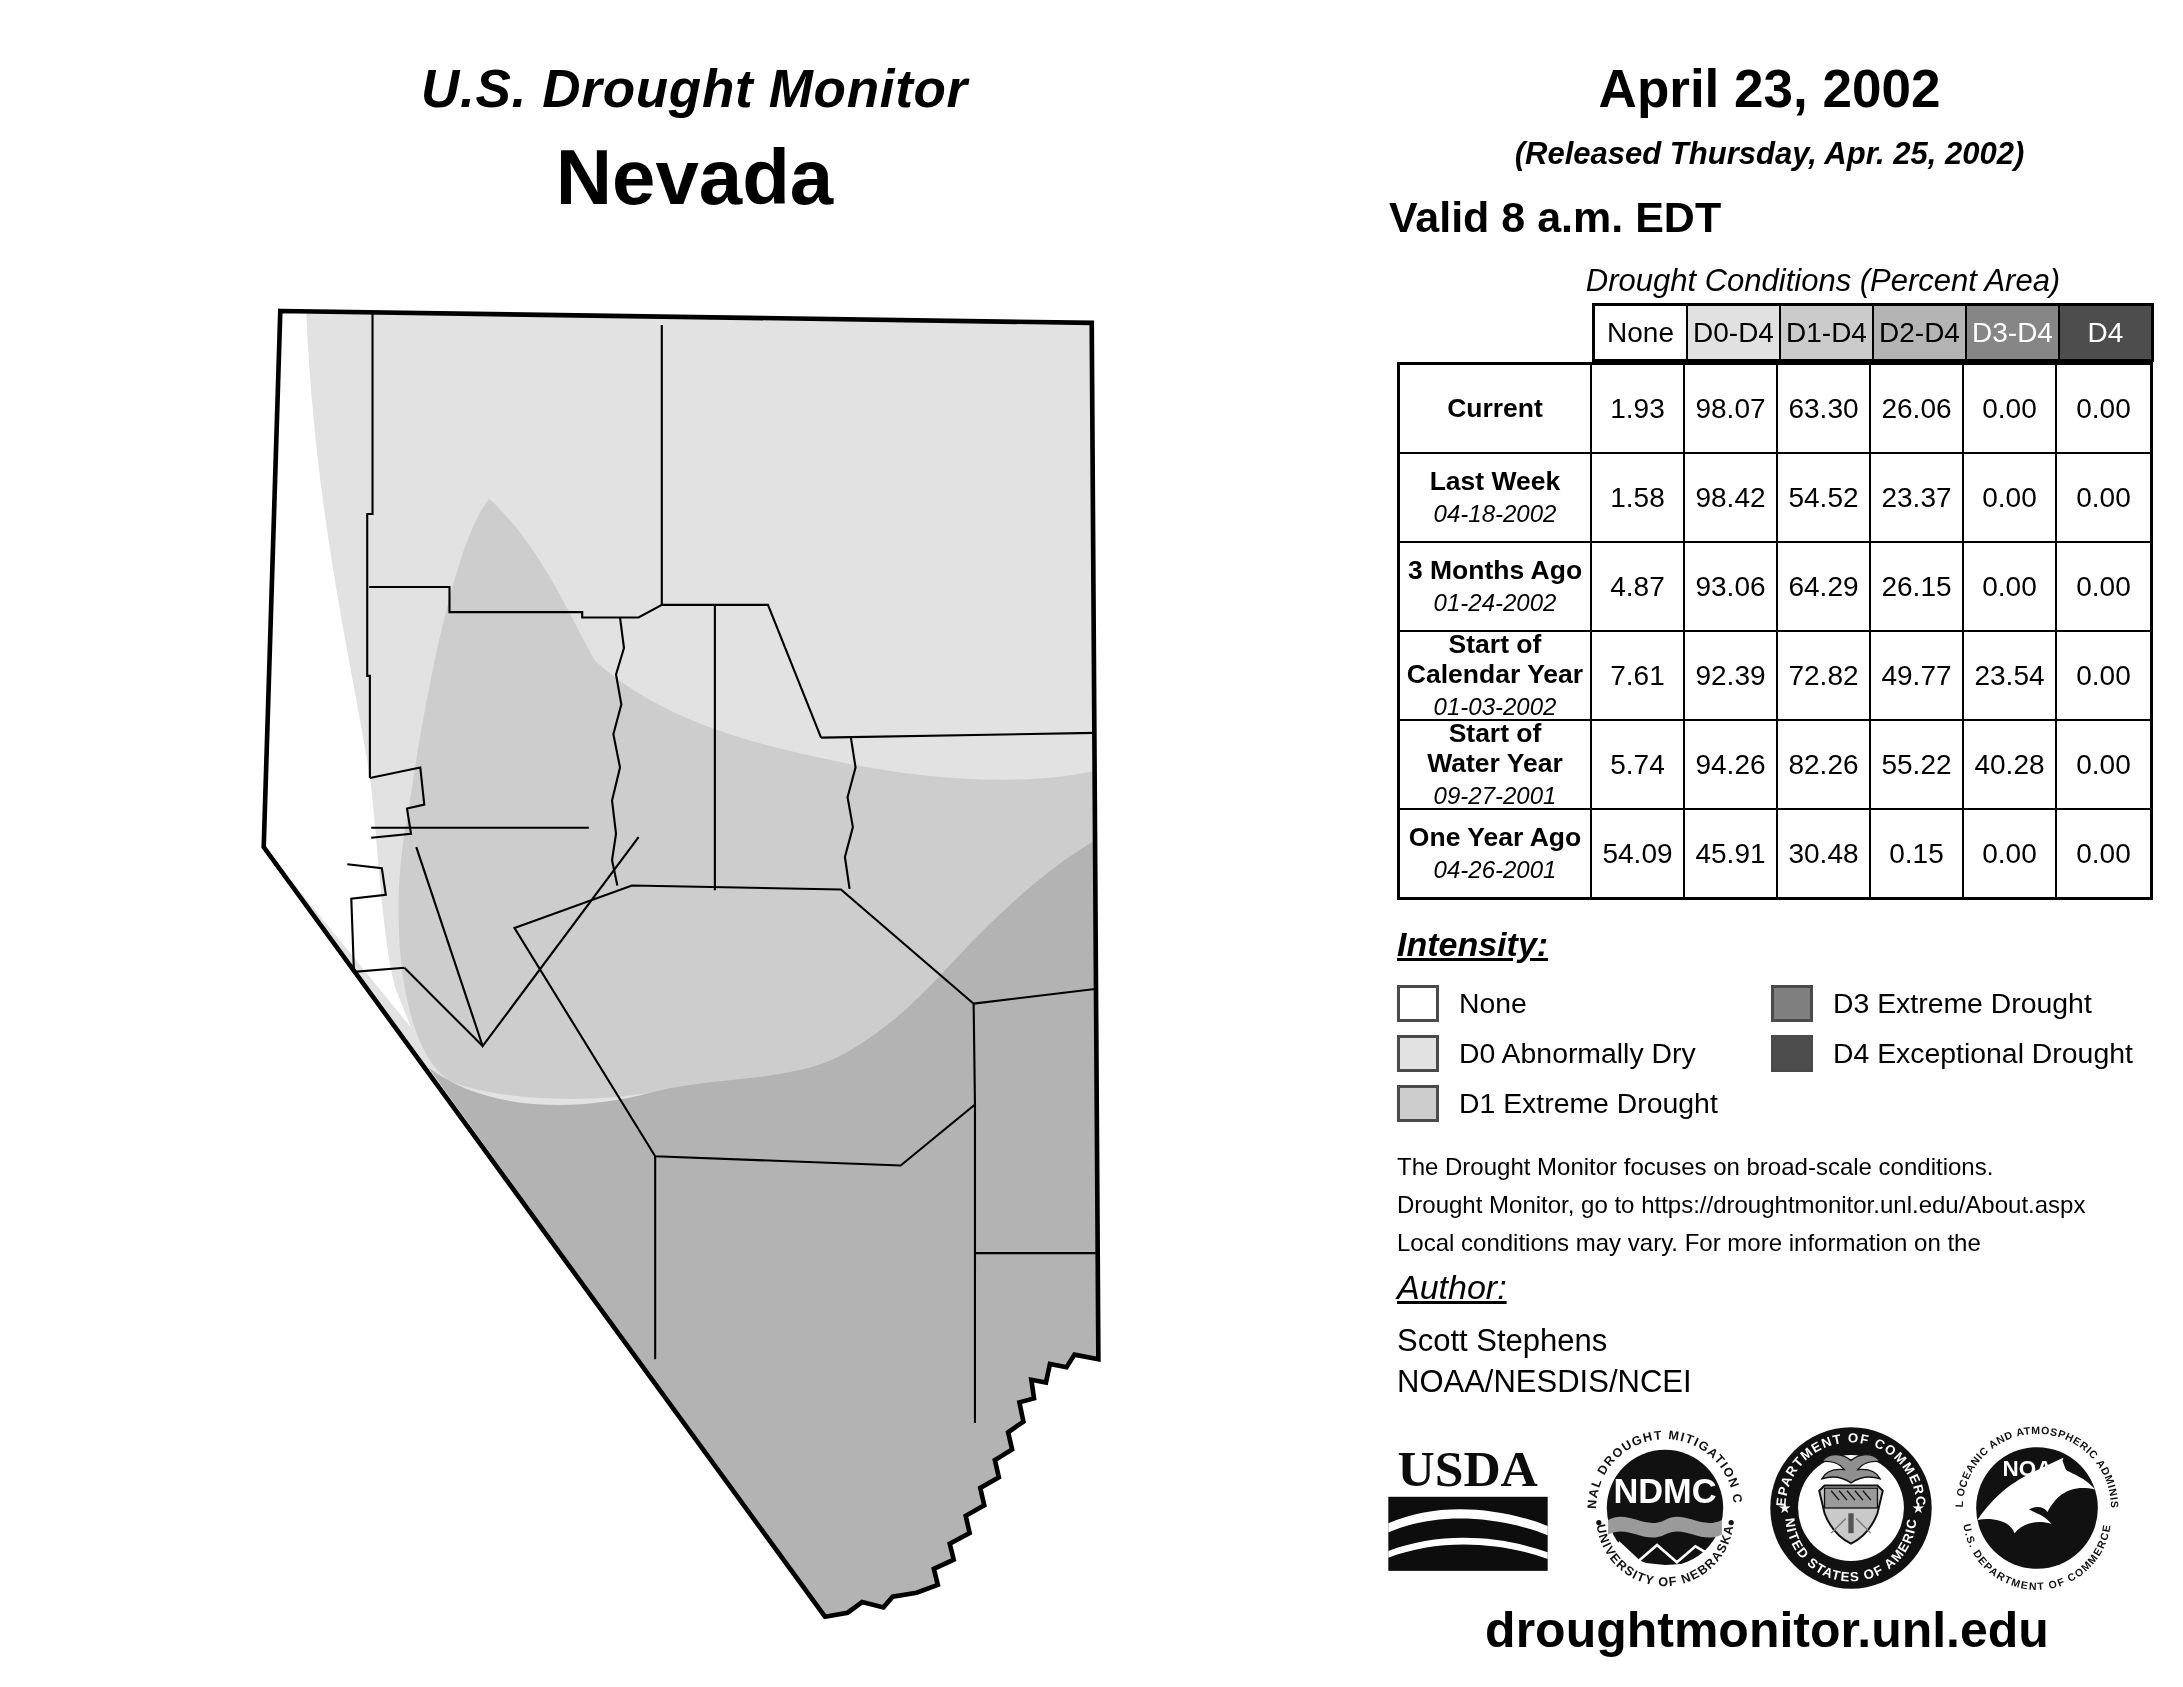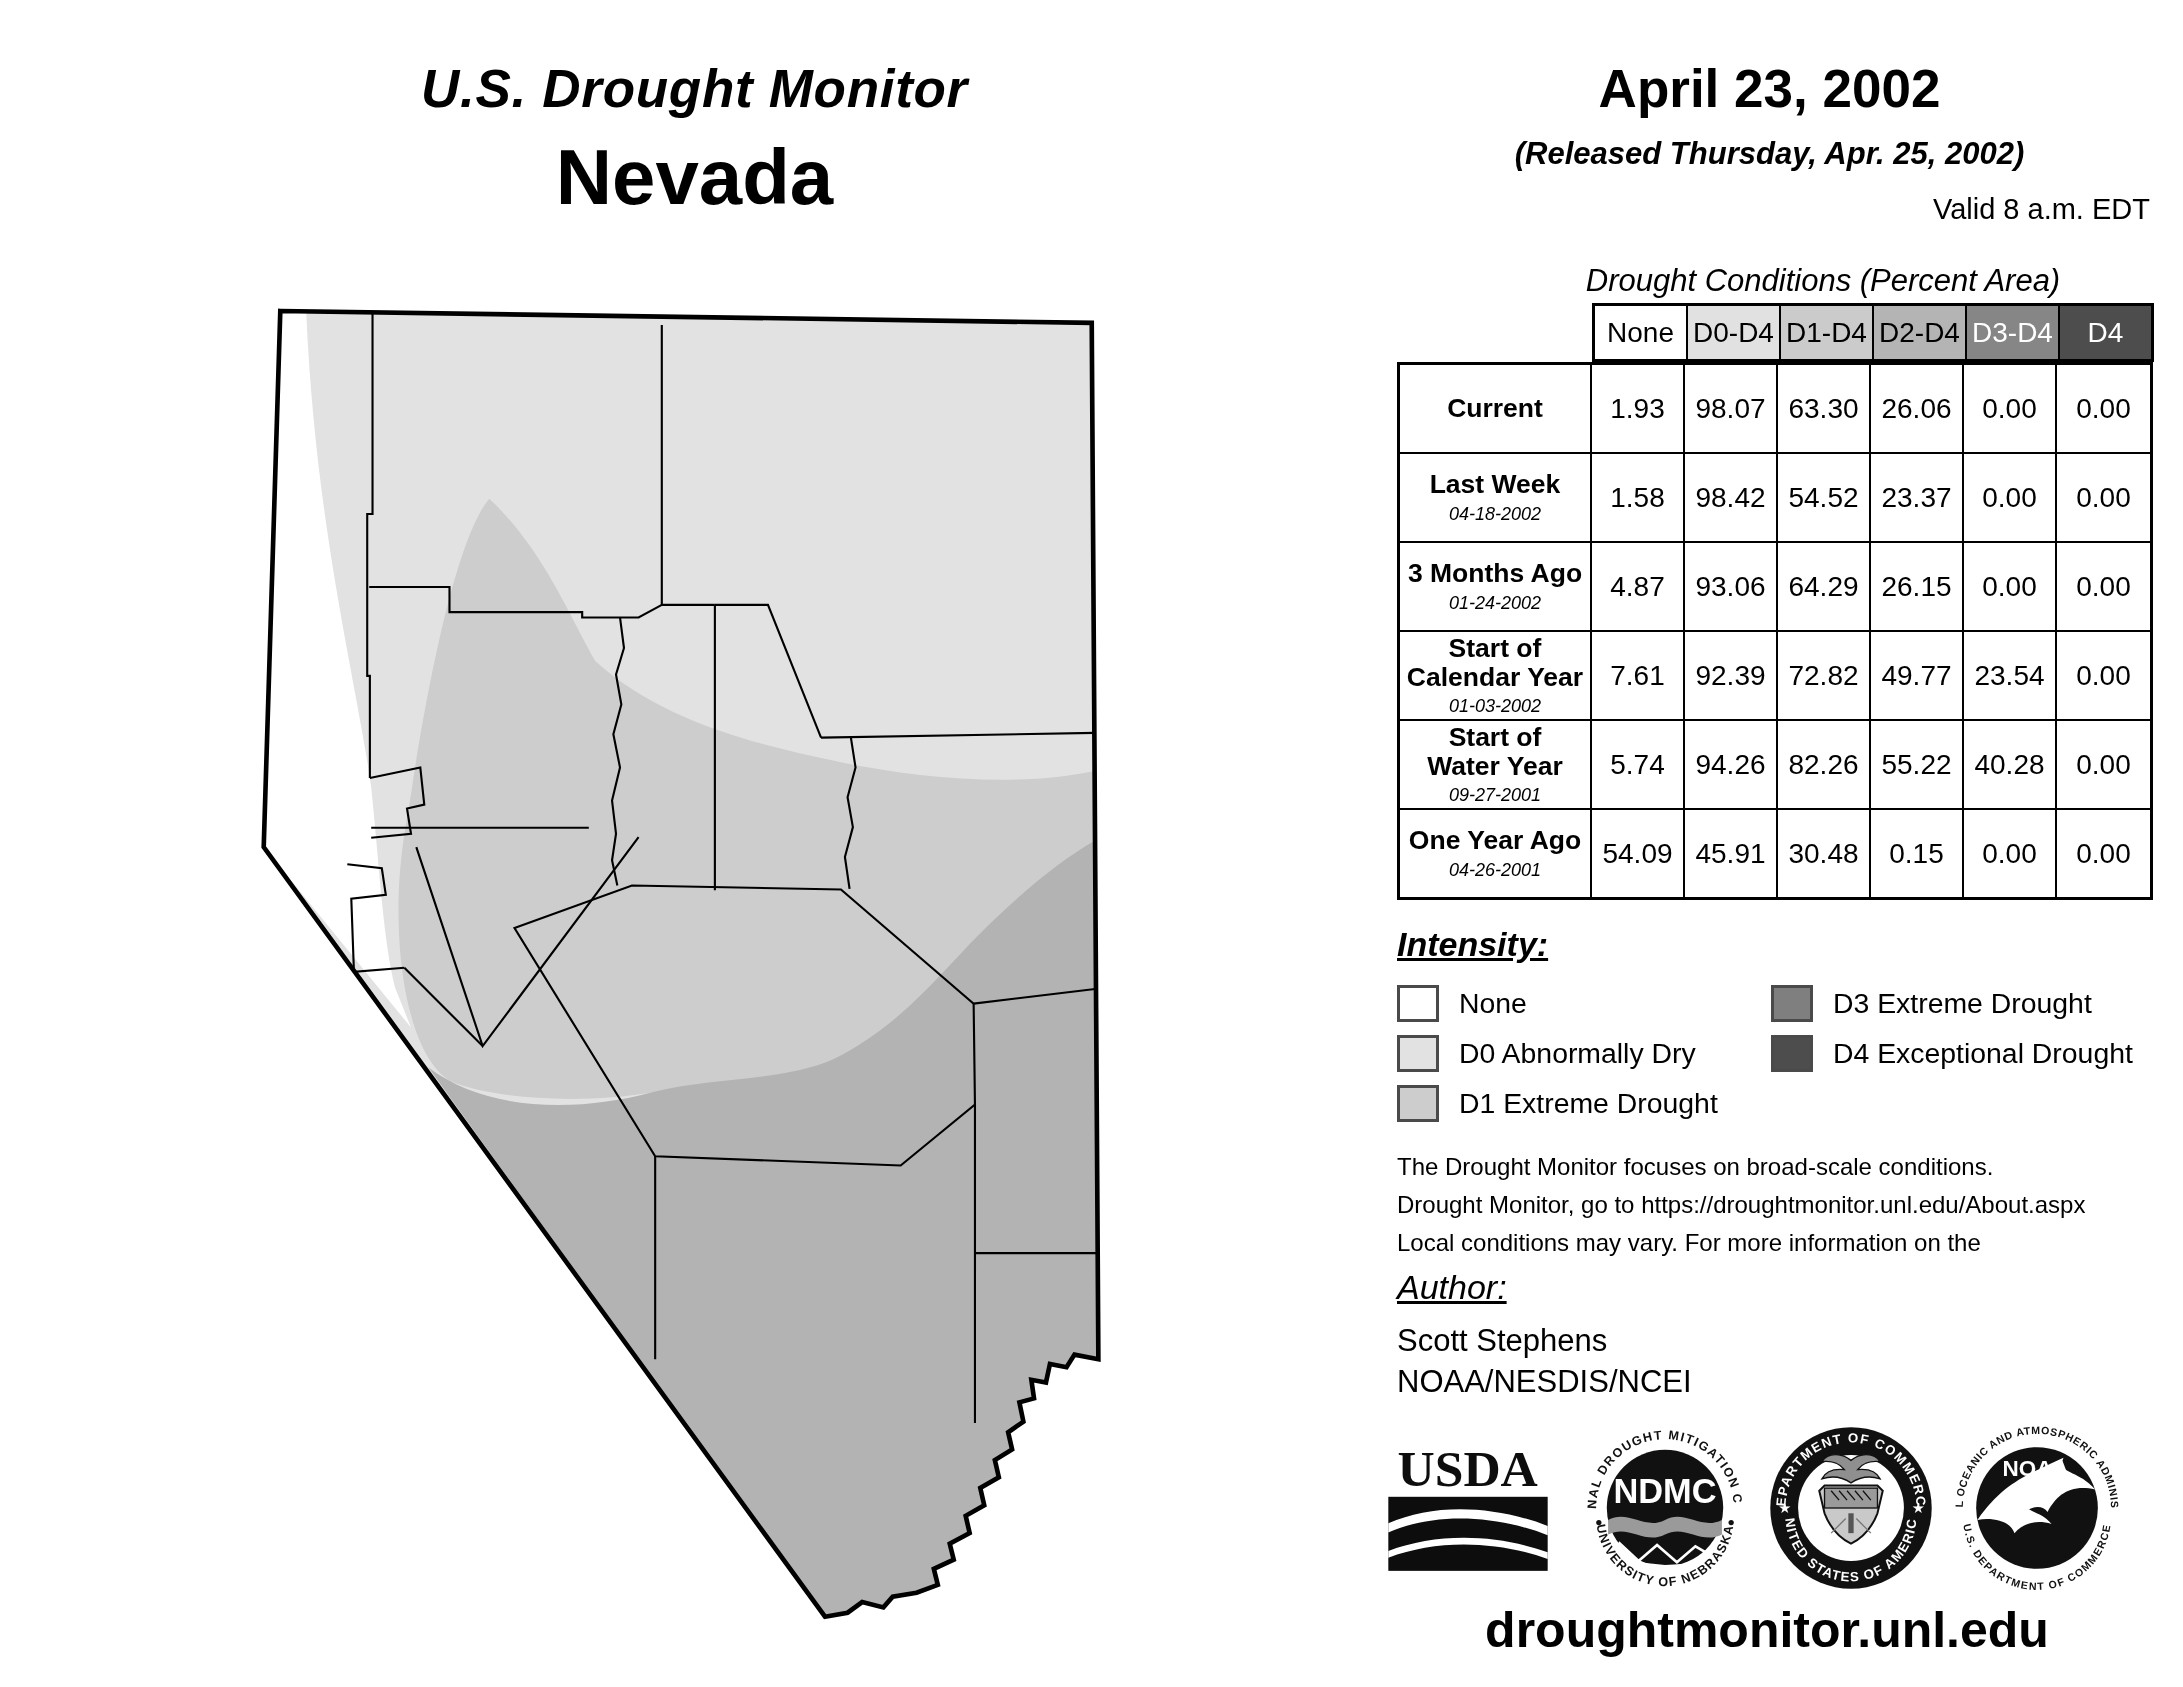--- a/index.html
+++ b/index.html
@@ -5,36 +5,36 @@
   html,body{margin:0;padding:0;background:#fff;}
   #canvas{position:relative;width:2183px;height:1687px;background:#ffffff;overflow:hidden;
           font-family:"Liberation Sans",sans-serif;color:#000;}
   .abs{position:absolute;}
   
   .t-main{left:238px;top:58px;width:913px;text-align:center;font-size:53px;font-weight:bold;font-style:italic;letter-spacing:0.7px;}
   .t-state{left:238px;top:132px;width:913px;text-align:center;font-size:78px;font-weight:bold;}
   
   .d-date{left:1389px;top:58px;width:761px;text-align:center;font-size:53px;font-weight:bold;}
   .d-rel{left:1389px;top:136px;width:761px;text-align:center;font-size:31px;font-weight:bold;font-style:italic;}
-  .d-valid{left:1389px;top:193px;width:761px;text-align:right;font-size:29px;font-weight:normal;}
+  .d-valid{left:1389px;top:193px;width:761px;text-align:left;font-size:43px;font-weight:bold;}
   .tbl-title{left:1489px;top:263px;width:668px;text-align:center;font-size:31px;font-style:italic;}
   
   .dm-table{left:1397px;top:303px;}
   .dm-header{display:flex;margin-left:195px;border:3.3px solid #000;width:max-content;}
   .hc{width:91px;height:53px;display:flex;align-items:center;justify-content:center;
       font-size:28px;border-right:2.6px solid #000;}
   .hc:last-child{border-right:none;}
   .dm-body{border:3.3px solid #000;display:grid;grid-template-columns:192px repeat(6,93px);width:max-content;}
   .bc{border-right:2.6px solid #000;border-bottom:2.6px solid #000;height:87px;
       display:flex;flex-direction:column;align-items:center;justify-content:center;background:#fff;}
   .bc.lastcol{border-right:none;}
   .bc.lastrow{border-bottom:none;}
   .bc .val{font-size:28px;}
   .bc .rl{font-size:26.5px;font-weight:bold;text-align:center;line-height:1.1;white-space:pre-line;}
-  .bc .rd{font-size:18px;font-style:italic;margin-top:4px;}
+  .bc .rd{font-size:24px;font-style:italic;margin-top:4px;}
   
   .leg-title{left:1397px;top:925px;font-size:34px;font-style:italic;text-decoration:underline;font-weight:bold;}
   .legend{left:1397px;top:978px;width:767px;}
   .leg-col{position:absolute;top:0;}
   .leg-col.lc0{left:0;}
   .leg-col.lc1{left:374px;}
   .leg-item{display:flex;align-items:center;height:50px;}
   .swatch{width:42px;height:37px;border:3.3px solid #4a4a4a;box-sizing:border-box;margin-right:20px;flex:none;}
   .leg-label{font-size:28.4px;white-space:nowrap;}
   

